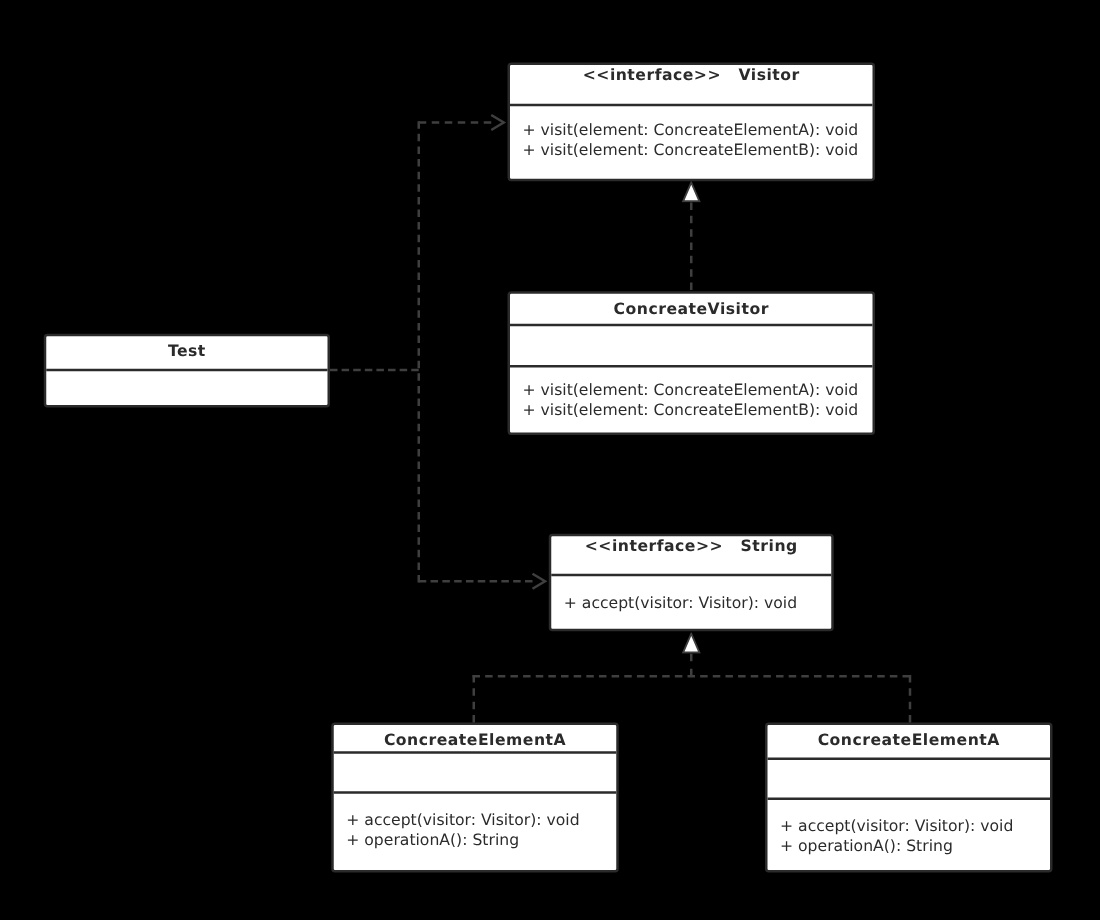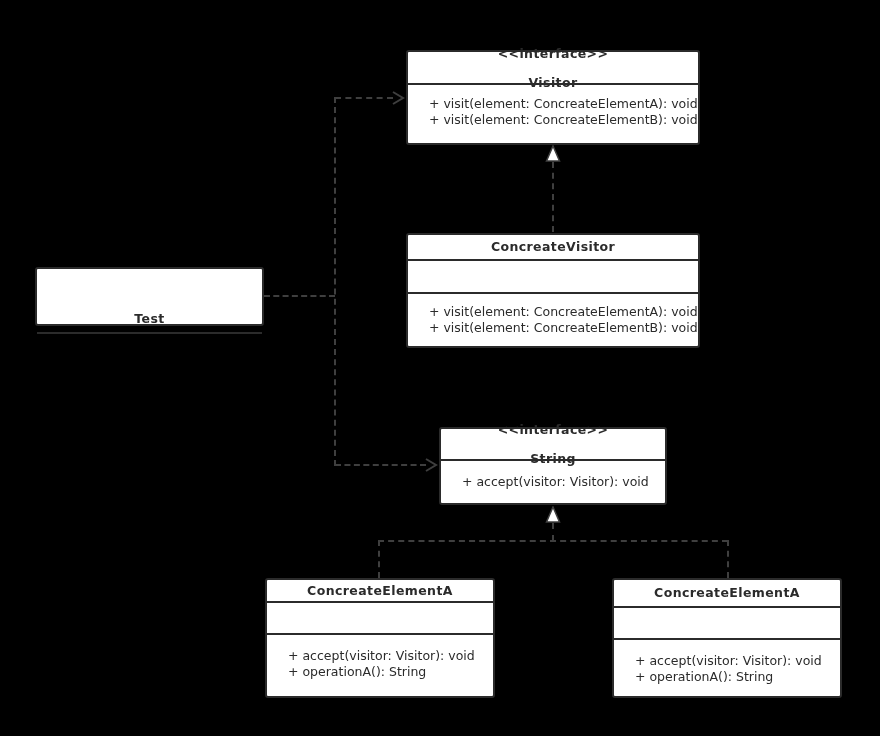--- a/index.html
+++ b/index.html
@@ -24,40 +24,39 @@
     display: flex;
     flex-direction: column;
     background: var(--box-fill);
     border: 2px solid var(--box-border);
     border-radius: 3px;
     color: var(--text);
   }
   .uml-header {
     flex: none;
     display: flex;
-    flex-direction: column;
     justify-content: center;
     text-align: center;
     gap: 14px;
   }
   .uml-stereotype, .uml-title {
     font-size: 12.5px;
     font-weight: bold;
     letter-spacing: 0.4px;
     line-height: 15px;
   }
   .single .uml-title { line-height: 24px; }
   .uml-attrs {
     flex: none;
     border-top: 2px solid var(--box-border);
   }
   .uml-methods {
     flex: 1;
     border-top: 2px solid var(--box-border);
-    padding-left: 21px;
+    padding-left: 10px;
   }
   .uml-method {
     font-size: 12.5px;
     line-height: 16px;
     white-space: nowrap;
   }
   .conn-h {
     position: absolute;
     height: 0;
     border-top: 2px dashed var(--connector);
@@ -92,21 +91,21 @@
       <div class="uml-title">ConcreateVisitor</div>
     </div>
     <div class="uml-attrs" style="height:33px;"></div>
     <div class="uml-methods" style="padding-top:10px;">
       <div class="uml-method">+ visit(element: ConcreateElementA): void</div>
       <div class="uml-method">+ visit(element: ConcreateElementB): void</div>
     </div>
   </div>
 
   <div class="uml-box single" style="left:35px; top:267px; width:229px; height:59px;">
-    <div class="uml-header" style="height:26px;margin-top:37px;">
+    <div class="uml-header" style="height:26px;">
       <div class="uml-title">Test</div>
     </div>
     <div class="uml-attrs" style="flex:1;"></div>
   </div>
 
   <div class="uml-box" style="left:439px; top:427px; width:228px; height:78px;">
     <div class="uml-header" style="height:30px;">
       <div class="uml-stereotype">&lt;&lt;interface&gt;&gt;</div>
       <div class="uml-title">String</div>
     </div>

